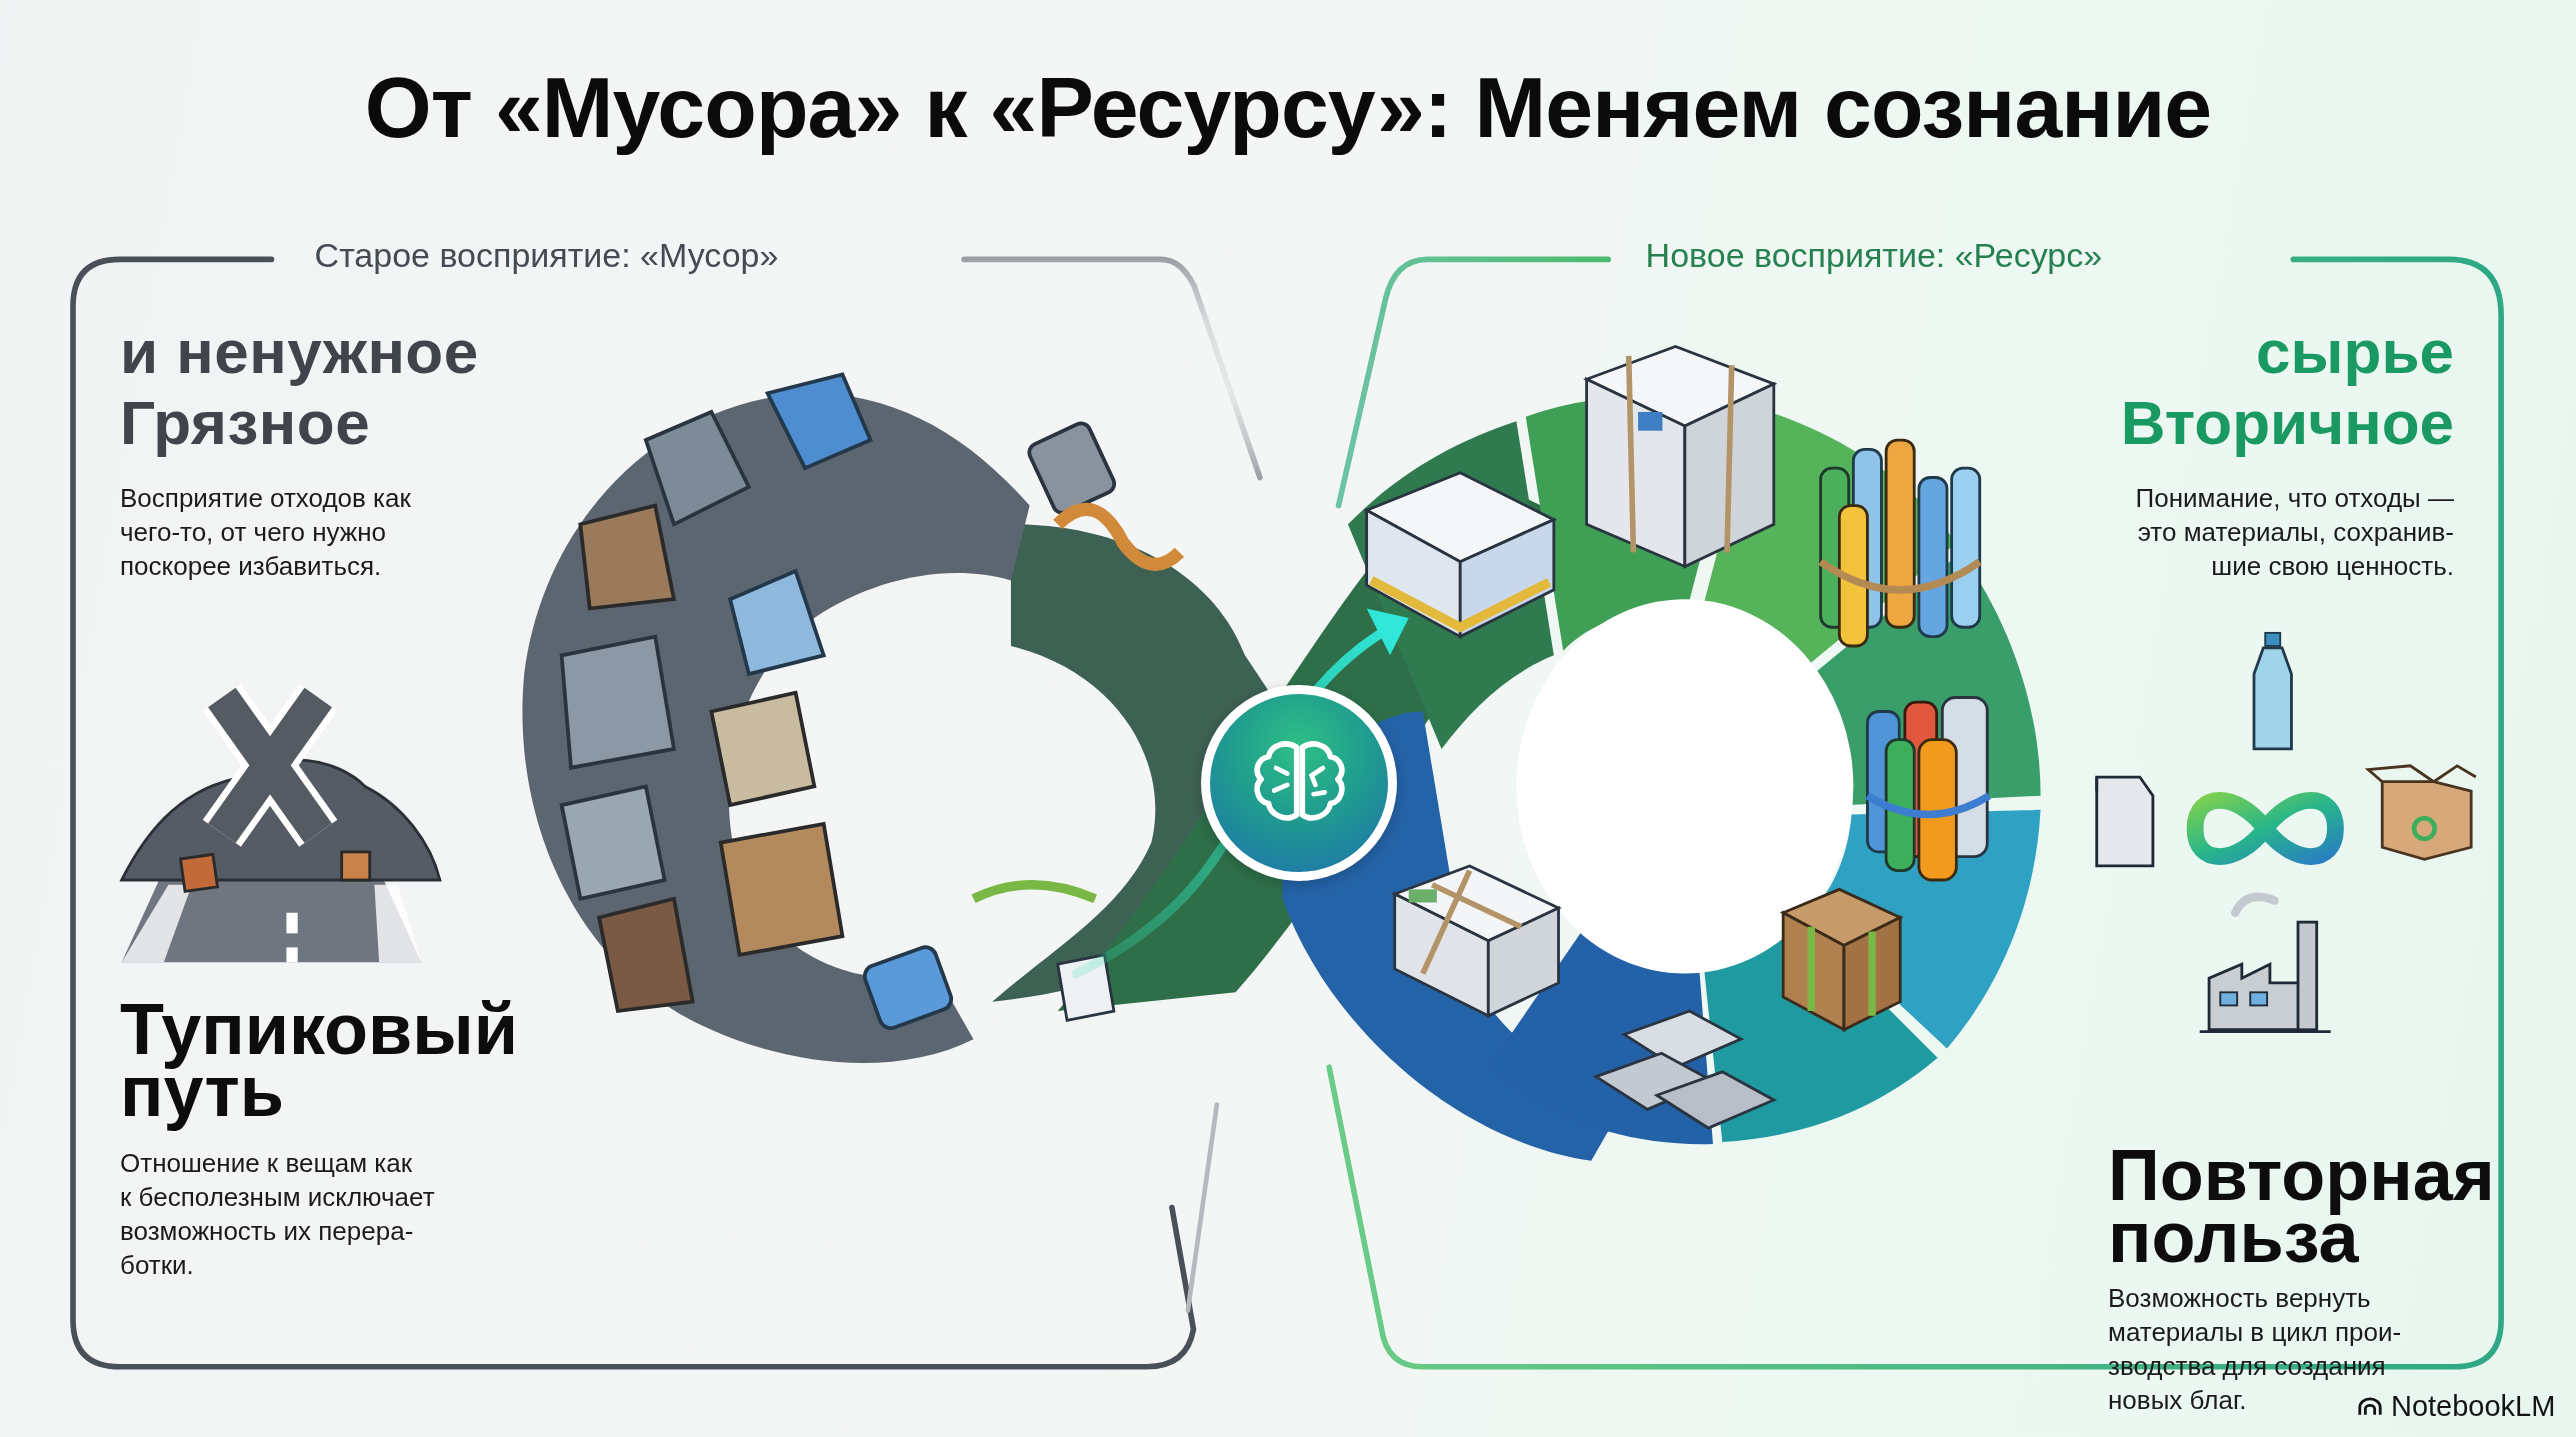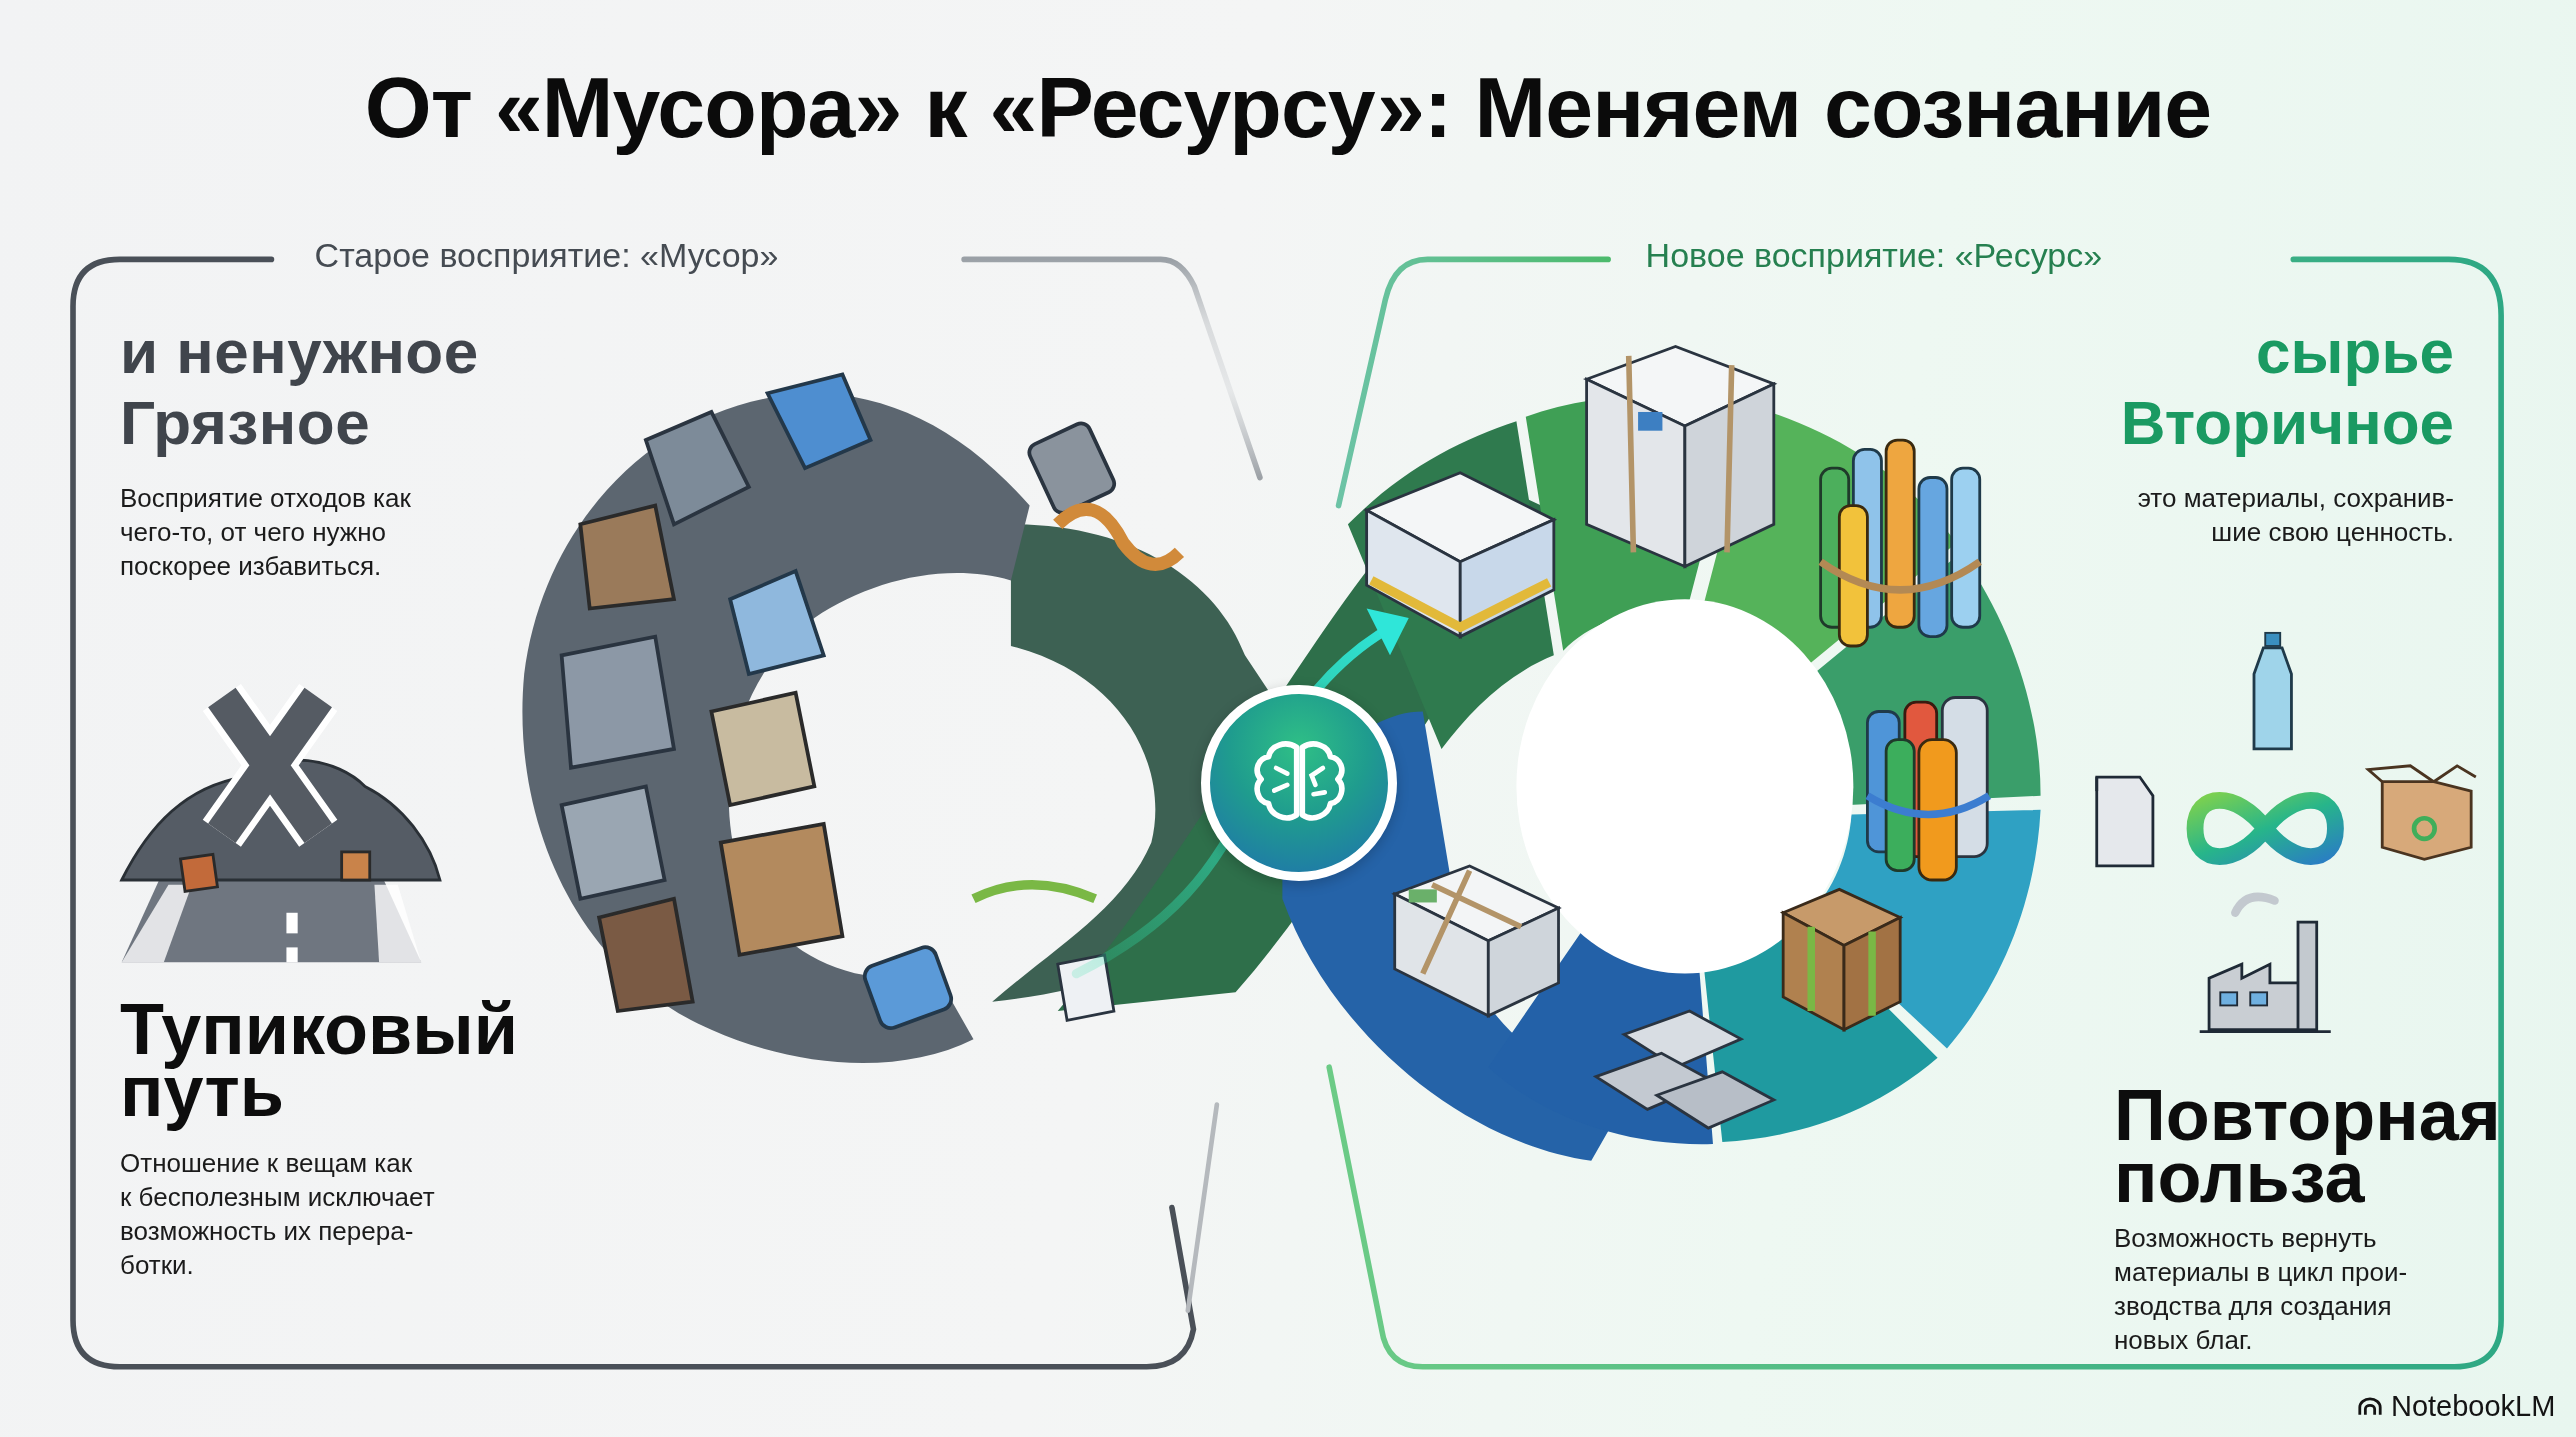--- a/index.html
+++ b/index.html
@@ -241,25 +241,26 @@
     <path d="M 52 12 C 40 4 24 10 22 22 C 10 24 6 38 14 46 C 6 54 10 70 22 72 C 24 84 40 92 52 84 Z" fill="none" stroke="#ffffff" stroke-width="6" stroke-linejoin="round"></path>
     <path d="M 58 12 C 70 4 86 10 88 22 C 100 24 104 38 96 46 C 104 54 100 70 88 72 C 86 84 70 92 58 84 Z" fill="none" stroke="#ffffff" stroke-width="6" stroke-linejoin="round"></path>
     <path d="M 30 34 L 42 40 M 28 58 L 42 52 M 80 34 L 68 42 L 72 52 M 82 60 L 70 62" stroke="#ffffff" stroke-width="5" fill="none" stroke-linecap="round"></path>
   </svg>
 </div>
 
 <div class="abs" style="right:122px; top:316px; width:487px;">
   <div class="h-green">сырье</div>
   <div class="h-green">Вторичное</div>
   <div style="height:22.5px"></div>
+  <div class="body-text right">Понимание, что отходы —</div>
   <div class="body-text right">это материалы, сохранив-</div>
   <div class="body-text right">шие свою ценность.</div>
 </div>
 
-<div class="abs" style="left:2108px; top:1084px;margin-left:6px;">
+<div class="abs" style="left:2108px; top:1144px;">
   <div class="h-dark">Повторная</div>
   <div class="h-dark">польза</div>
   <div style="height:13px"></div>
   <div class="body-text">Возможность вернуть</div>
   <div class="body-text">материалы в цикл прои-</div>
   <div class="body-text">зводства для создания</div>
   <div class="body-text">новых благ.</div>
 </div>
 
 <div class="abs notebooklm">

